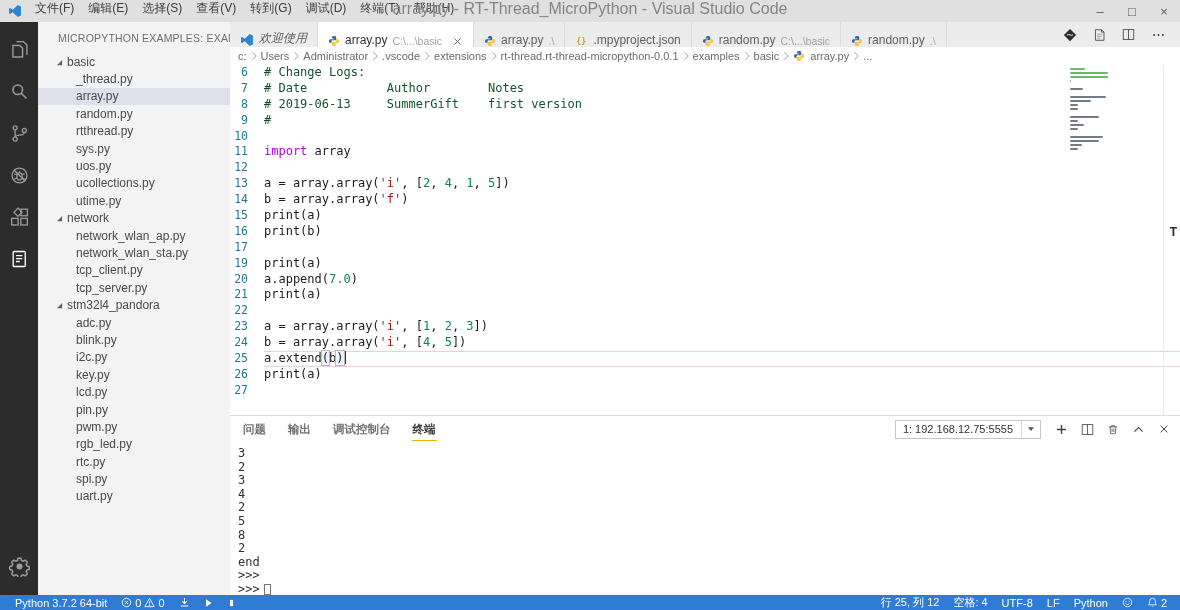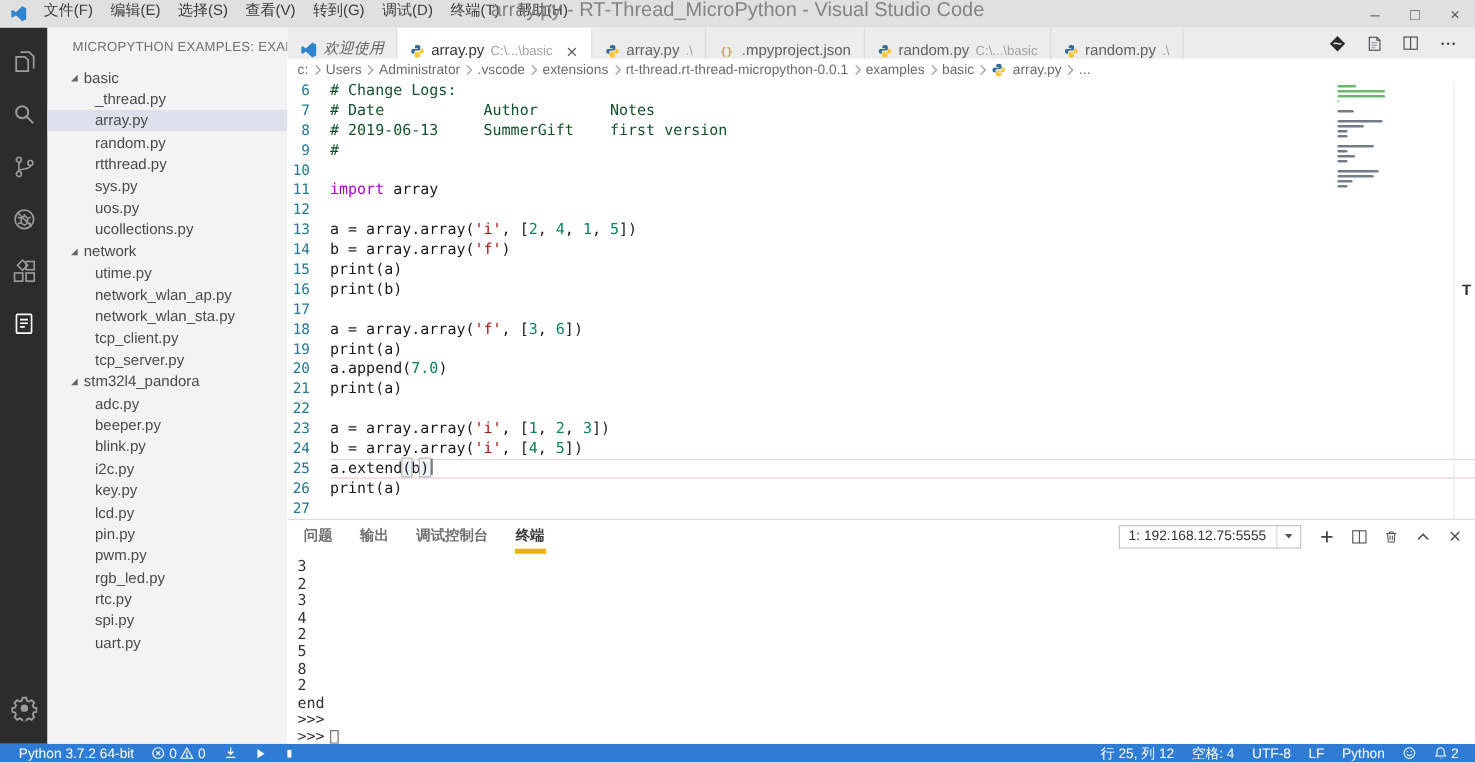--- a/index.html
+++ b/index.html
@@ -69,21 +69,21 @@
   .minimap { position:absolute; top:2px; right:68px; width:42px; background:#fff; padding-top:1px; }
   .minimap .mm-bar { height:2px; margin-bottom:2px; border-radius:1px; }
   .editor-right-line { position:absolute; right:16px; top:0; bottom:0; border-right:1px solid #EDEDED; }
   .overview-mark { position:absolute; right:3px; top:160px; color:#2b2b2b; font-size:12px; font-weight:bold; }
 
   
   .panel { flex:1; display:flex; flex-direction:column; min-height:0; border-top:1px solid #DDDDDD; }
   .panel-header { height:26px; display:flex; align-items:center; padding:0 10px 0 12px; flex:none; }
   .panel-tabs { display:flex; gap:20px;font-weight:bold; }
   .panel-tab { font-size:11.5px; color:#717171; padding:5px 1px 3px; }
-  .panel-tab.active { color:#3b3b3b; border-bottom:4px solid #eab308; }
+  .panel-tab.active { color:#3b3b3b; border-bottom:1px solid #eab308; }
   .panel-right { margin-left:auto; display:flex; align-items:center; gap:14px; }
   .term-select { display:flex; align-items:center; border:1px solid #C6C6C6; background:#fff; height:19px; padding:0 5px 0 7px; font-size:11px; color:#333; gap:8px; }
   .sel-caret { font-size:7px; color:#555; border-left:1px solid #D8D8D8; padding-left:5px; height:100%; display:flex; align-items:center; }
   .panel-actions { display:flex; align-items:center; gap:13px; }
   .panel-action { display:inline-flex; }
   .terminal { flex:1; font-family:"DejaVu Sans Mono","Liberation Mono",monospace; font-size:12px; color:#333; padding:5px 0 0 8px; overflow:hidden; }
   .term-line { height:13.6px; line-height:13.6px; white-space:pre; }
   .term-cursor { display:inline-block; width:7px; height:11px; border:1px solid #777; vertical-align:-2px; margin-left:4px; }
 
   
@@ -213,32 +213,32 @@
         </div>
         <div class="tree-item file">
           <span class="tree-label">sys.py</span>
         </div>
         <div class="tree-item file">
           <span class="tree-label">uos.py</span>
         </div>
         <div class="tree-item file">
           <span class="tree-label">ucollections.py</span>
         </div>
+        <div class="tree-item file">
+          <span class="tree-label">utime.py</span>
+        </div>
         <div class="tree-item folder">
           <span class="icon twistie">
             <svg width="7" height="7" viewBox="0 0 8 8">
               <path d="M7 1v6H1z" fill="#646465"></path>
             </svg>
           </span>
           <span class="tree-label">network</span>
         </div>
         <div class="tree-item file">
-          <span class="tree-label">utime.py</span>
-        </div>
-        <div class="tree-item file">
           <span class="tree-label">network_wlan_ap.py</span>
         </div>
         <div class="tree-item file">
           <span class="tree-label">network_wlan_sta.py</span>
         </div>
         <div class="tree-item file">
           <span class="tree-label">tcp_client.py</span>
         </div>
         <div class="tree-item file">
           <span class="tree-label">tcp_server.py</span>
@@ -246,23 +246,20 @@
         <div class="tree-item folder">
           <span class="icon twistie">
             <svg width="7" height="7" viewBox="0 0 8 8">
               <path d="M7 1v6H1z" fill="#646465"></path>
             </svg>
           </span>
           <span class="tree-label">stm32l4_pandora</span>
         </div>
         <div class="tree-item file">
           <span class="tree-label">adc.py</span>
-        </div>
-        <div class="tree-item file">
-          <span class="tree-label">beeper.py</span>
         </div>
         <div class="tree-item file">
           <span class="tree-label">blink.py</span>
         </div>
         <div class="tree-item file">
           <span class="tree-label">i2c.py</span>
         </div>
         <div class="tree-item file">
           <span class="tree-label">key.py</span>
         </div>
@@ -464,21 +461,20 @@
           <div class="code-line"><span class="gutter">8</span><span class="code-text"><span class="tk-cmt"># 2019-06-13     SummerGift    first version</span></span></div>
           <div class="code-line"><span class="gutter">9</span><span class="code-text"><span class="tk-cmt">#</span></span></div>
           <div class="code-line"><span class="gutter">10</span><span class="code-text"></span></div>
           <div class="code-line"><span class="gutter">11</span><span class="code-text"><span class="tk-kw">import</span><span class="tk-pln"> array</span></span></div>
           <div class="code-line"><span class="gutter">12</span><span class="code-text"></span></div>
           <div class="code-line"><span class="gutter">13</span><span class="code-text"><span class="tk-pln">a = array.array(</span><span class="tk-str">'i'</span><span class="tk-pln">, [</span><span class="tk-num">2</span><span class="tk-pln">, </span><span class="tk-num">4</span><span class="tk-pln">, </span><span class="tk-num">1</span><span class="tk-pln">, </span><span class="tk-num">5</span><span class="tk-pln">])</span></span></div>
           <div class="code-line"><span class="gutter">14</span><span class="code-text"><span class="tk-pln">b = array.array(</span><span class="tk-str">'f'</span><span class="tk-pln">)</span></span></div>
           <div class="code-line"><span class="gutter">15</span><span class="code-text"><span class="tk-pln">print(a)</span></span></div>
           <div class="code-line"><span class="gutter">16</span><span class="code-text"><span class="tk-pln">print(b)</span></span></div>
           <div class="code-line"><span class="gutter">17</span><span class="code-text"></span></div>
-          <div class="code-line"><span class="gutter">18</span><span class="code-text"><span class="tk-pln">a = array.array(</span><span class="tk-str">'f'</span><span class="tk-pln">, [</span><span class="tk-num">3</span><span class="tk-pln">, </span><span class="tk-num">6</span><span class="tk-pln">])</span></span></div>
           <div class="code-line"><span class="gutter">19</span><span class="code-text"><span class="tk-pln">print(a)</span></span></div>
           <div class="code-line"><span class="gutter">20</span><span class="code-text"><span class="tk-pln">a.append(</span><span class="tk-num">7.0</span><span class="tk-pln">)</span></span></div>
           <div class="code-line"><span class="gutter">21</span><span class="code-text"><span class="tk-pln">print(a)</span></span></div>
           <div class="code-line"><span class="gutter">22</span><span class="code-text"></span></div>
           <div class="code-line"><span class="gutter">23</span><span class="code-text"><span class="tk-pln">a = array.array(</span><span class="tk-str">'i'</span><span class="tk-pln">, [</span><span class="tk-num">1</span><span class="tk-pln">, </span><span class="tk-num">2</span><span class="tk-pln">, </span><span class="tk-num">3</span><span class="tk-pln">])</span></span></div>
           <div class="code-line"><span class="gutter">24</span><span class="code-text"><span class="tk-pln">b = array.array(</span><span class="tk-str">'i'</span><span class="tk-pln">, [</span><span class="tk-num">4</span><span class="tk-pln">, </span><span class="tk-num">5</span><span class="tk-pln">])</span></span></div>
           <div class="code-line current-line"><span class="gutter">25</span><span class="code-text"><span class="tk-pln">a.extend</span><span class="tk-brk">(</span><span class="tk-pln">b</span><span class="tk-brk">)</span><span class="caret"></span></span></div>
           <div class="code-line"><span class="gutter">26</span><span class="code-text"><span class="tk-pln">print(a)</span></span></div>
           <div class="code-line"><span class="gutter">27</span><span class="code-text"></span></div>
         </div>

